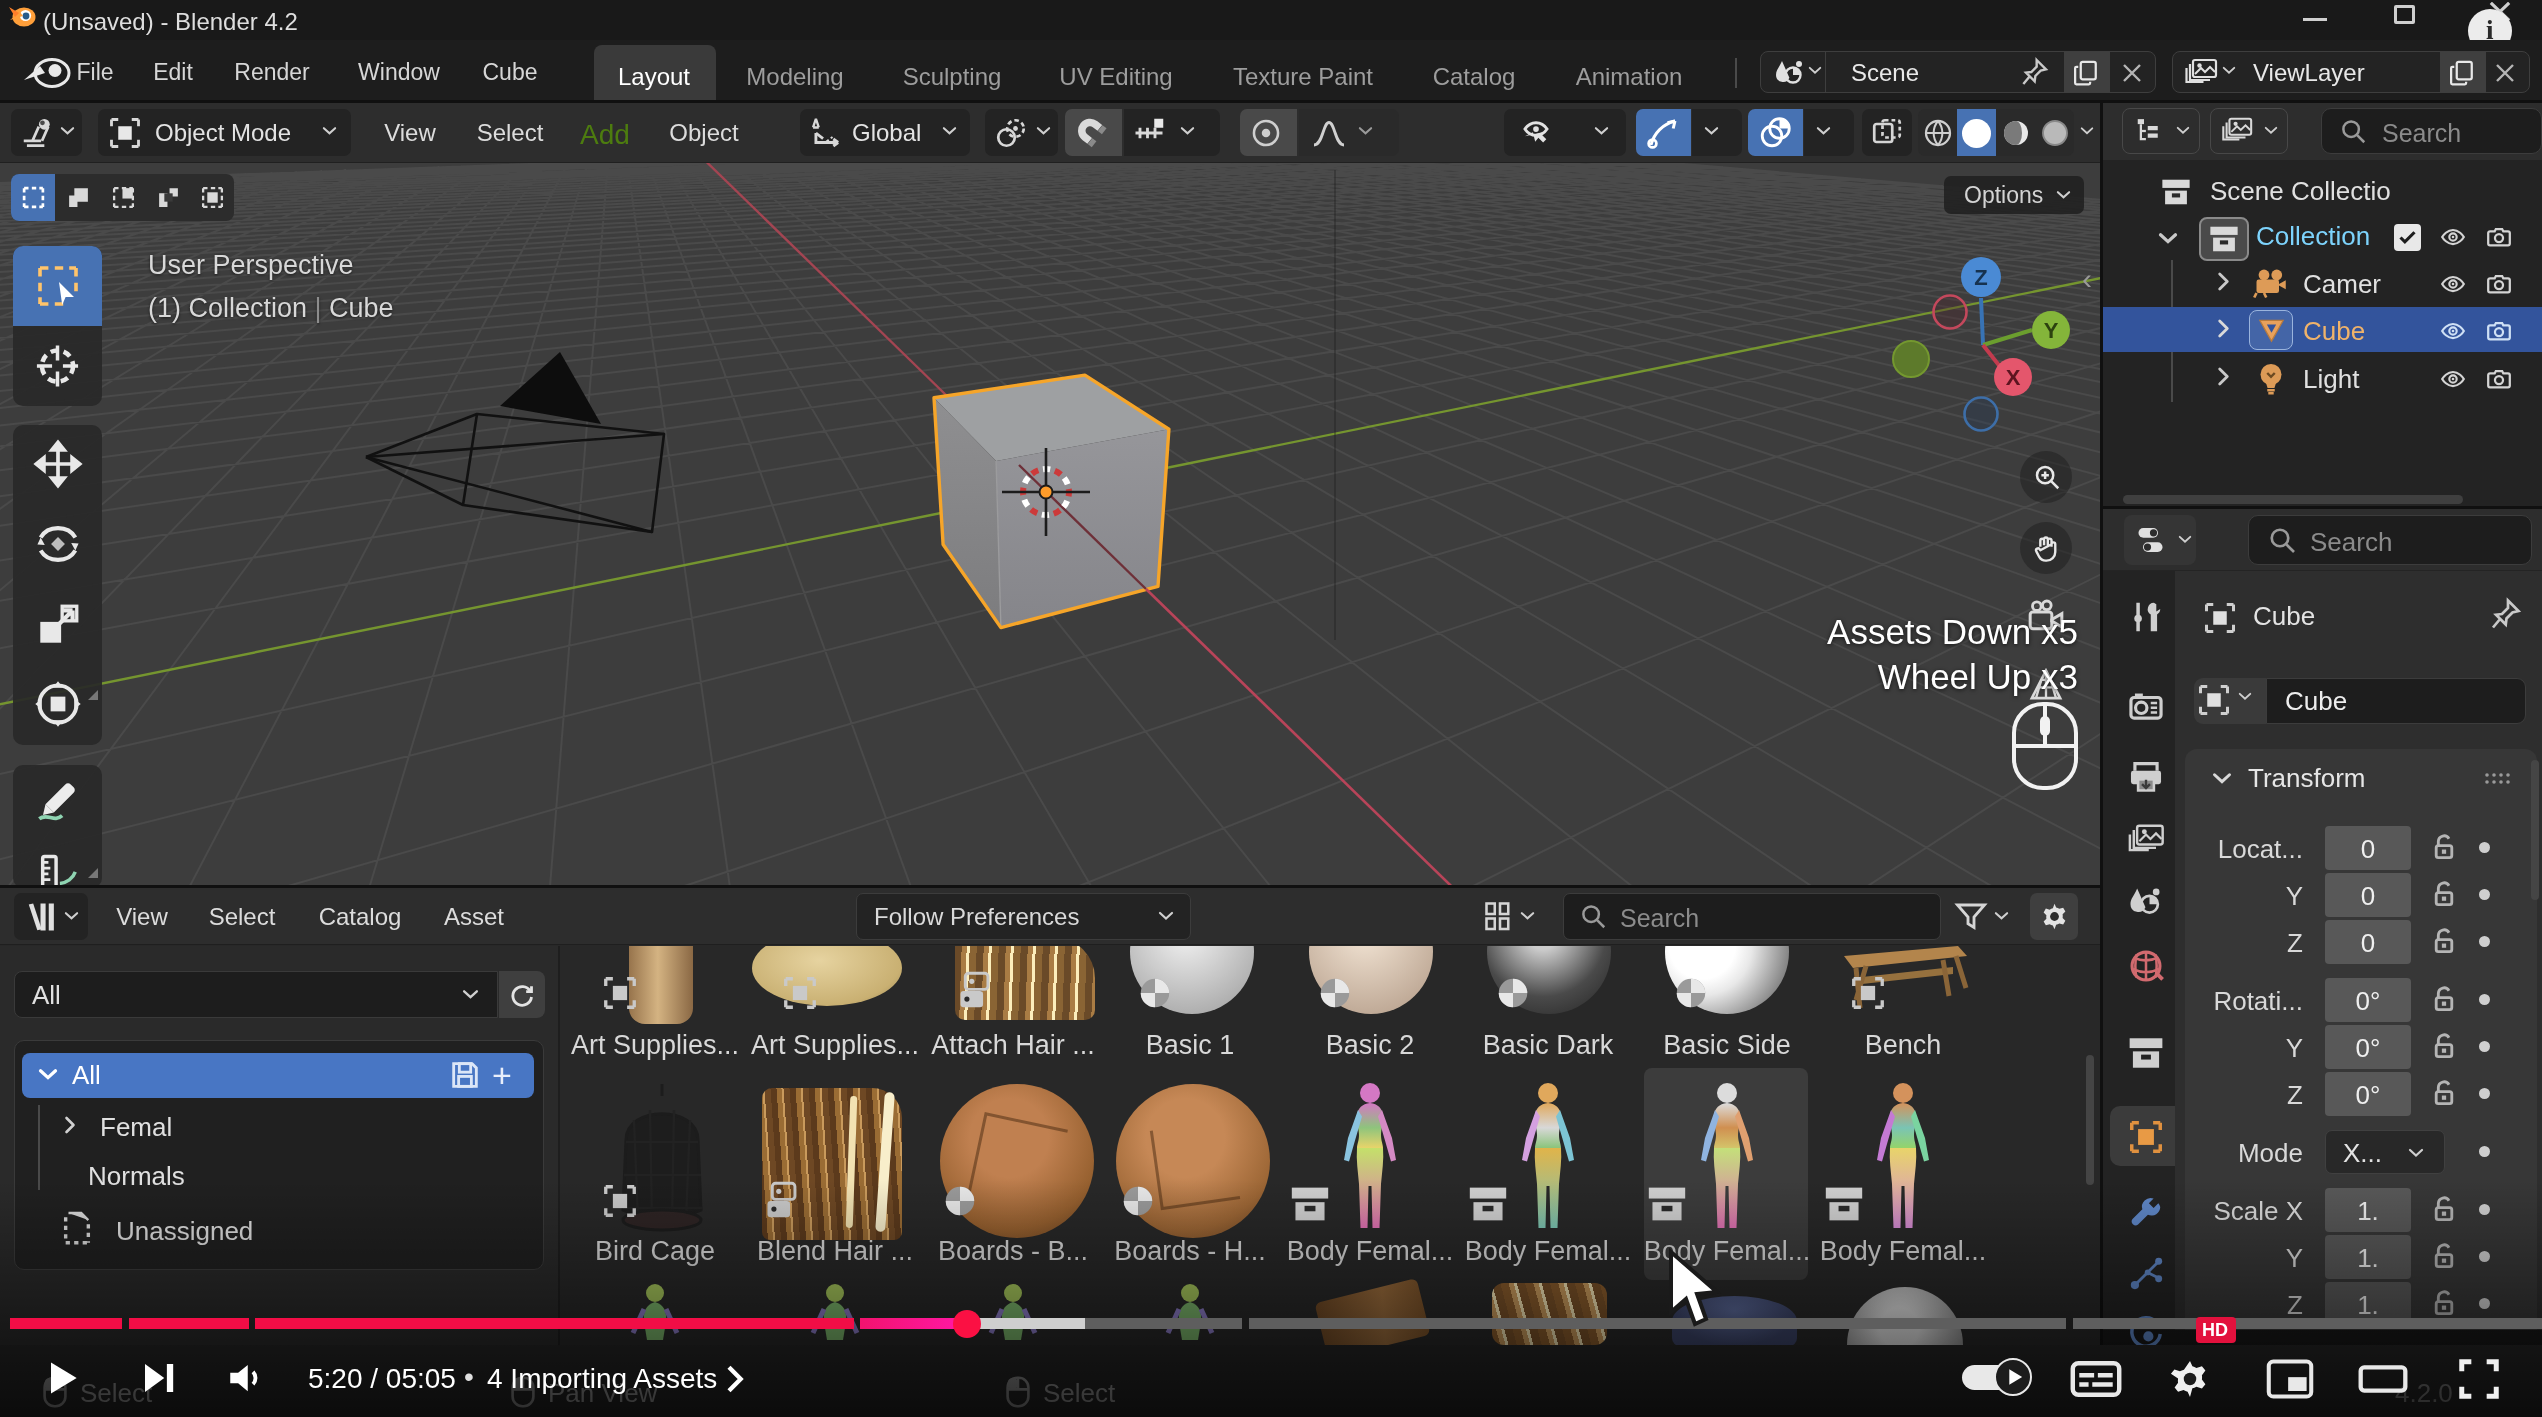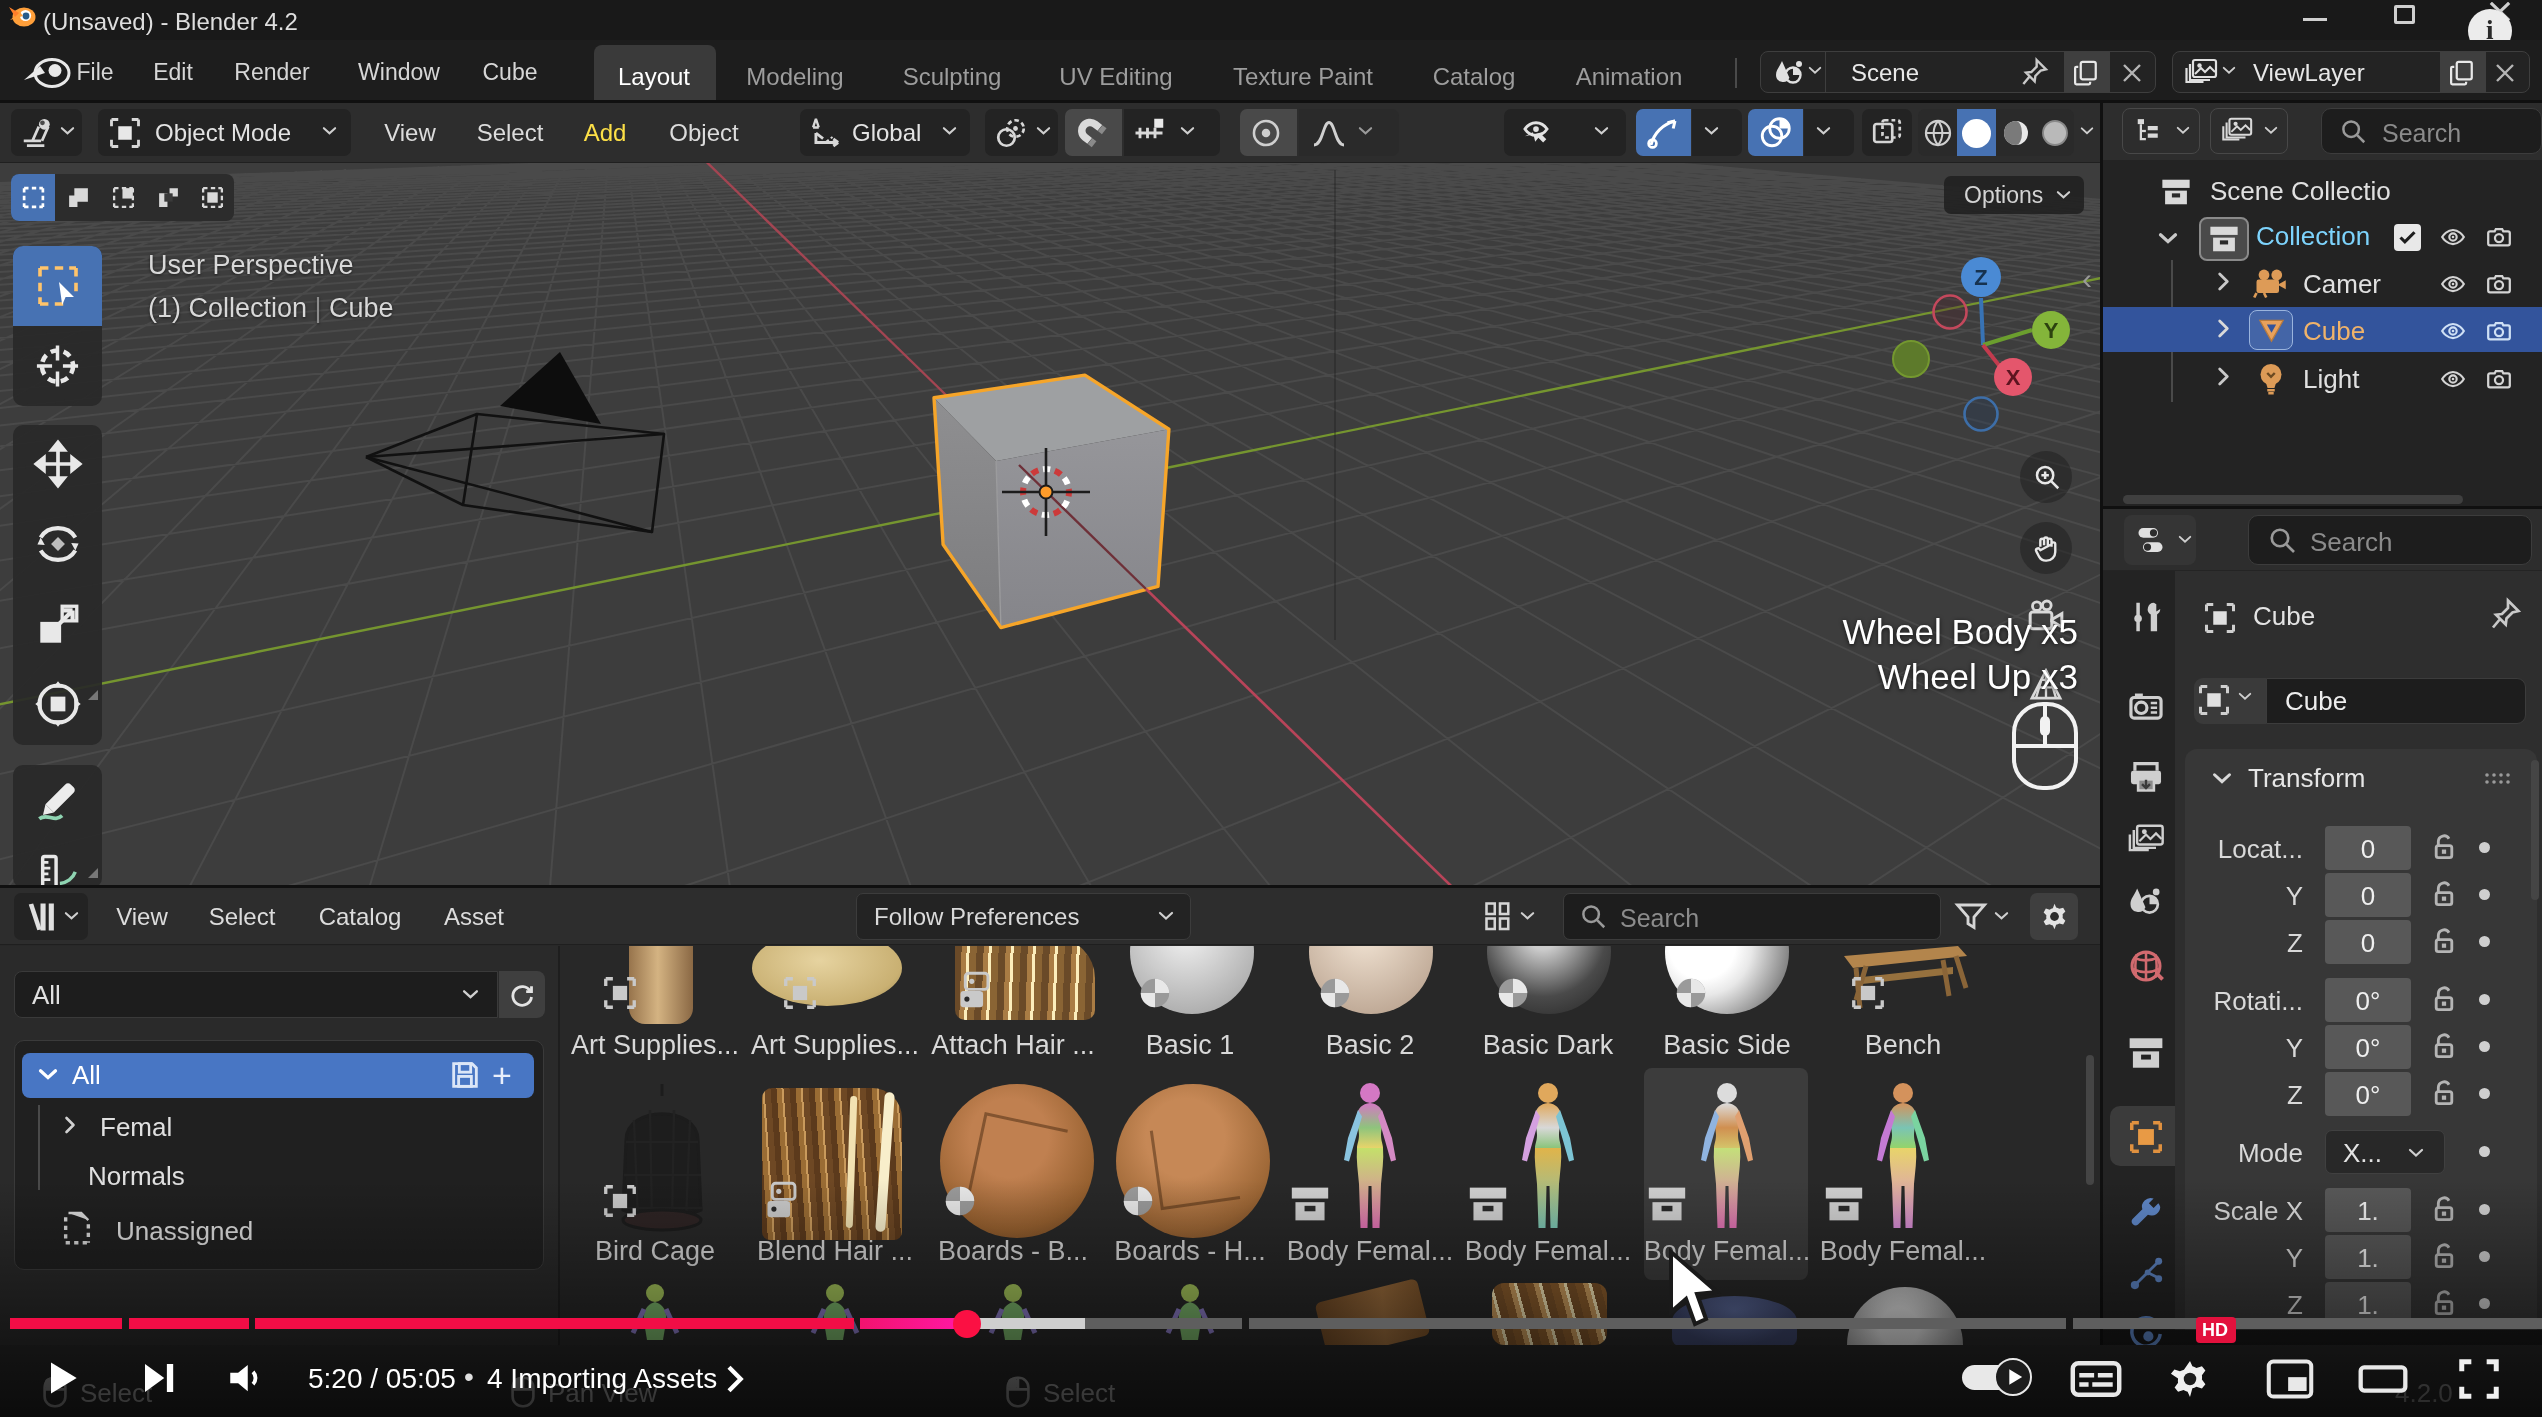--- a/index.html
+++ b/index.html
@@ -155,21 +155,21 @@
 <svg class="abs" style="left:107px;top:115px" width="36" height="36" viewBox="0 0 24 24">
 <path d="M3 3h4.5M3 3v4.5M21 3h-4.5M21 3v4.5M3 21h4.5M3 21v-4.5M21 21h-4.5M21 21v-4.5" stroke="#d8d8d8" stroke-width="1.9" fill="none"></path>
 <rect x="7.5" y="7.5" width="9" height="9" fill="#e8e8e8"></rect>
     </svg>
 <div class="abs t" style="left:155px;top:119px;font-size:24px;color:#e3e3e3">Object Mode</div>
 <svg style="position:absolute;left:322px;top:126px" width="15" height="10" viewBox="0 0 16 10">
       <path d="M2 2l6 5.5L14 2" stroke="#cfcfcf" stroke-width="2.2" fill="none" stroke-linecap="round"></path>
     </svg>
 <div class="abs t" style="left:410px;top:119px;transform:translateX(-50%);font-size:24px;color:#dcdcdc">View</div>
 <div class="abs t" style="left:510px;top:119px;transform:translateX(-50%);font-size:24px;color:#dcdcdc">Select</div>
-<div class="abs t" style="left:605px;top:119px;transform:translateX(-50%);font-size:24px;color:#fde047">Add</div>
+<div class="abs t" style="left:605px;top:119px;transform:translateX(-50%);font-size:28px;color:#4d7c0f">Add</div>
 <div class="abs t" style="left:704px;top:119px;transform:translateX(-50%);font-size:24px;color:#dcdcdc">Object</div>
 <div class="btn" style="left:800px;top:109px;width:170px;height:47px"></div>
 <svg class="abs" style="left:808px;top:114px" width="38" height="38" viewBox="0 0 24 24">
 <path d="M5 3 l-1.8 5.5 M5 3 l1.8 5.5 M3.2 8.5 h3.6" stroke="#d8d8d8" stroke-width="1.5" fill="none"></path>
 <path d="M5 12 v6 h14" stroke="#d8d8d8" stroke-width="1.8" fill="none"></path>
 <path d="M19 18 l-3-2.2 M19 18 l-3 2.2" stroke="#d8d8d8" stroke-width="1.8" fill="none"></path>
 <path d="M5 12 l4.5 3.5" stroke="#d8d8d8" stroke-width="1.8" fill="none"></path>
 <path d="M11.5 17.5 l4-3" stroke="#d8d8d8" stroke-width="1.3" fill="none" stroke-dasharray="2 1.6"></path>
     </svg>
 <div class="abs t" style="left:852px;top:119px;font-size:24px;color:#e3e3e3">Global</div>
@@ -362,21 +362,21 @@
 <svg class="abs" style="left:2025px;top:597px" width="42" height="40" viewBox="0 0 24 24">
 <rect x="2.5" y="9" width="13" height="10" rx="1.6" fill="none" stroke="#d9d9d9" stroke-width="1.8"></rect>
 <path d="M15.5 13.5 l6-3.5 v8 l-6-3.5z" fill="none" stroke="#d9d9d9" stroke-width="1.8"></path>
 <circle cx="6.5" cy="5.5" r="2.6" fill="none" stroke="#d9d9d9" stroke-width="1.7"></circle>
 <circle cx="12.5" cy="5" r="2.6" fill="none" stroke="#d9d9d9" stroke-width="1.7"></circle>
     </svg>
 <svg class="abs" style="left:2026px;top:664px" width="40" height="40" viewBox="0 0 24 24">
 <path d="M12 4 L3.5 20.5 h17z" fill="none" stroke="#d9d9d9" stroke-width="1.6"></path>
 <path d="M9.2 9.5 L14.8 9.5 M7 14 h10 M12 4 v16.5 M9.2 9.5 L6 20.5 M14.8 9.5 L18 20.5" stroke="#d9d9d9" stroke-width="1.4" fill="none"></path>
     </svg>
-<div class="abs t" style="left:2078px;top:612px;transform:translateX(-100%);font-size:35px;color:#fff;text-shadow:0 1px 4px rgba(0,0,0,.7)">Wheel Body x5</div>
+<div class="abs t" style="left:2078px;top:612px;transform:translateX(-100%);font-size:35px;color:#fff;text-shadow:0 1px 4px rgba(0,0,0,.7)">Assets Down x5</div>
 <div class="abs t" style="left:2078px;top:657px;transform:translateX(-100%);font-size:35px;color:#fff;text-shadow:0 1px 4px rgba(0,0,0,.7)">Wheel Up x3</div>
 <svg class="abs" style="left:2010px;top:700px" width="70" height="92" viewBox="0 0 70 92">
 <rect x="4" y="4" width="62" height="84" rx="29" fill="none" stroke="#f2f2f2" stroke-width="4"></rect>
 <line x1="35" y1="4" x2="35" y2="46" stroke="#f2f2f2" stroke-width="4"></line>
 <line x1="4" y1="46" x2="66" y2="46" stroke="#f2f2f2" stroke-width="4"></line>
 <rect x="30" y="16" width="10" height="20" rx="5" fill="#f2f2f2"></rect>
 </svg>
 <div class="abs t" style="left:2082px;top:262px;font-size:30px;color:#9a9a9a">‹</div>
 <div class="abs t" style="left:2082px;top:980px;font-size:30px;color:#9a9a9a">‹</div>
 <div class="abs" style="left:2103px;top:103px;width:439px;height:403px;background:#232323"></div>

